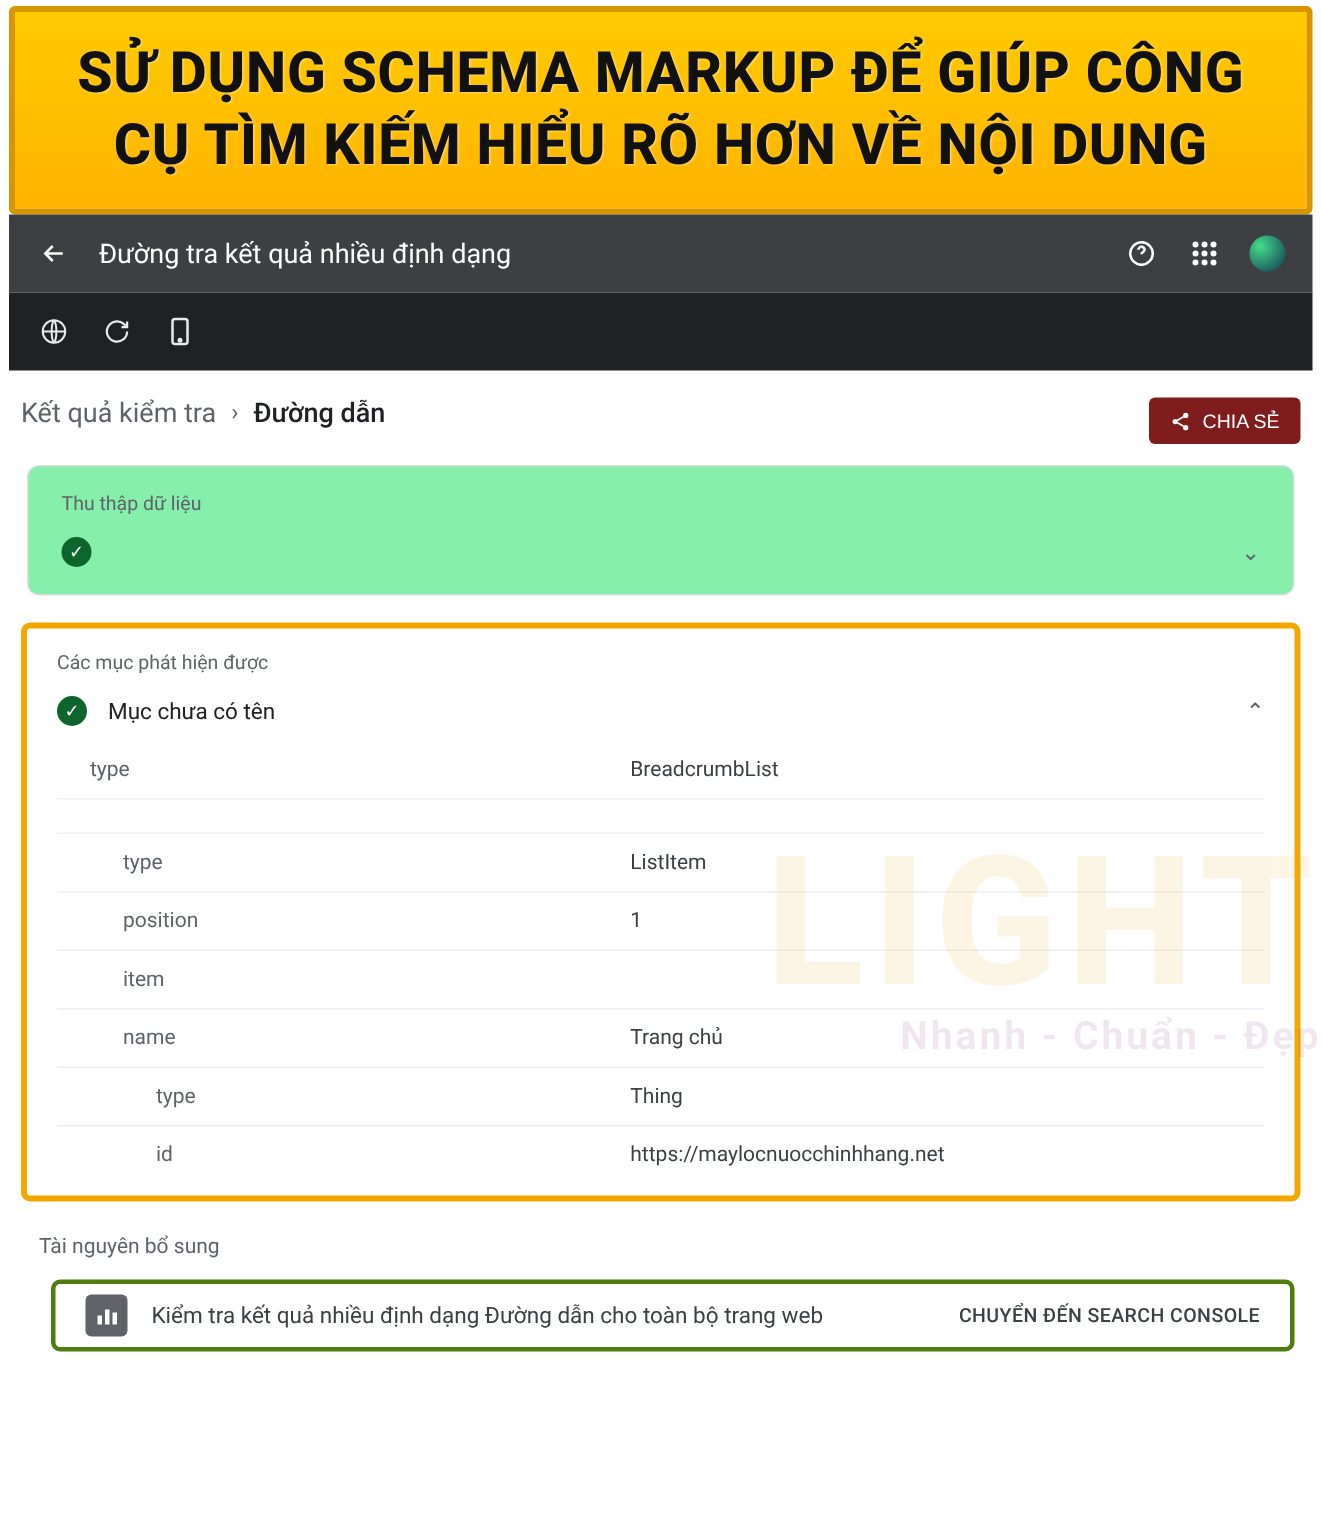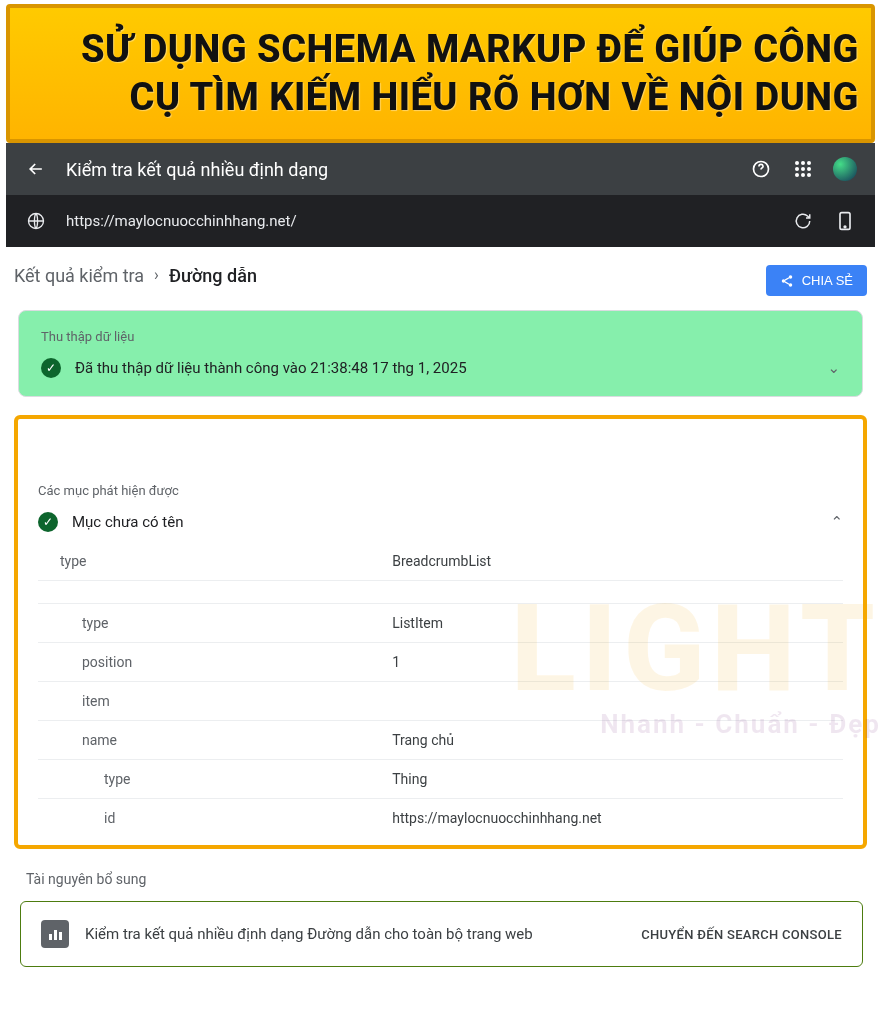--- a/index.html
+++ b/index.html
@@ -3,21 +3,21 @@
 <meta charset="utf-8">
 <style>
   * { box-sizing: border-box; margin: 0; padding: 0; }
   html, body { width: 881px; font-family: Roboto, Arial, sans-serif; background: #fff; color: #202124; }
   
   .banner {
     background: linear-gradient(#ffca00,#ffb400);
     border: 4px solid #d99500;
     border-radius: 4px;
     padding: 18px 12px;
-    text-align: right;
+    text-align: center;
     margin: 4px 6px 0 6px;
   }
   .banner h1 {
     font-size: 38px;
     font-weight: 800;
     color: #111;
     line-height: 1.25;
     letter-spacing: .5px;
     text-shadow: 1px 1px 1px rgba(255,255,255,.4);
   }
@@ -51,54 +51,54 @@
     display:flex;
     align-items:flex-start;
     padding: 18px 14px 14px 14px;
     gap: 10px;
   }
   .crumb1 { color:#5f6368; font-size:18px; }
   .crumb-sep { color:#5f6368; }
   .crumb2 { font-weight:500; font-size:18px; color:#202124; }
   .spacer { flex:1; }
   .share-btn {
-    background:#3b82f6; color:#fff; border:none;
+    background:#7f1d1d; color:#fff; border:none;
     border-radius:4px; padding:8px 14px; font-size:13px;
     font-weight:500; display:flex; align-items:center; gap:8px;
     cursor:pointer;
   }
   
   .content-area { position: relative; padding: 0 8px 20px 8px; }
   .chi-tiet { color:#5f6368; font-size:14px; padding: 10px 0 14px 56px; }
   .card {
     border:1px solid #dadce0; border-radius:8px; background:#86efac;
     margin: 0 10px 18px 10px;
   }
   .card-inner { padding: 18px 22px; }
   .section-label { color:#5f6368; font-size:13px; margin-bottom:14px; }
   .status-row { display:flex; align-items:center; gap:14px; font-size:15px; cursor:pointer; }
   .status-row .arrow { margin-left:auto; color:#5f6368; }
   .green-check {
     width:20px; height:20px; border-radius:50%; background:#0d652d;
     display:flex; align-items:center; justify-content:center; color:#fff; font-size:12px;
   }
   .highlight-card { border:4px solid #f5a700; border-radius:6px; margin: 0 6px 18px 6px; }
-  .highlight-inner { padding: 16px 20px 8px 20px; margin-top: 48px; }
+  .highlight-inner { padding: 16px 20px 8px 20px; }
   .schema-table { width:100%; font-size:14px; color:#5f6368; }
-  .schema-row { display:flex; border-top:1px solid #eceef0; padding:11px 0; }
+  .schema-row { display:flex; border-top:1px solid #eceef0; padding:11px 0;gap:28px; }
   .schema-row:first-child { border-top:none; }
   .schema-key { flex:0 0 44%; }
   .schema-val { flex:1; color:#3c4043; }
   .ind1 { padding-left: 22px; }
   .ind2 { padding-left: 44px; }
   .resources-label { color:#5f6368; font-size:14px; padding: 4px 0 14px 18px; }
   .sc-card {
-    border:1px solid #4d7c0f; border-radius:6px; background:#fff;
-    margin: 0 10px 20px 12px; display:flex; align-items:center; gap:16px;
-    padding: 18px 20px; cursor:pointer;
+    border:3px solid #4d7c0f; border-radius:6px; background:#fff;
+    margin: 0 10px 20px 26px; display:flex; align-items:center; gap:16px;
+    padding: 7px 20px; cursor:pointer;
   }
   .sc-card .sc-icon {
     width:28px; height:28px; background:#5f6368; border-radius:4px;
     display:flex; align-items:center; justify-content:center; color:#fff; font-size:11px;
     flex-shrink:0;
   }
   .sc-card .sc-text { flex:1; font-size:15px; color:#3c4043; }
   .sc-card .sc-cta { font-size:13px; font-weight:500; color:#3c4043; letter-spacing:.3px; }
   
   .watermark {
@@ -116,21 +116,21 @@
 <div class="banner">
   <h1>SỬ DỤNG SCHEMA MARKUP ĐỂ GIÚP CÔNG CỤ TÌM KIẾM HIỂU RÕ HƠN VỀ NỘI DUNG</h1>
 </div>
 
 <div class="appbar">
   <span class="icon-btn">
     <svg width="20" height="20" viewBox="0 0 24 24" fill="none" stroke="#fff" stroke-width="2">
         <path d="M19 12H5M11 18l-6-6 6-6"></path>
       </svg>
   </span>
-  <div class="title">Kiểm tra kết quả nhiều định dạng</div>
+  <div class="title">Đường tra kết quả nhiều định dạng</div>
   <span class="icon-btn">
     <svg width="20" height="20" viewBox="0 0 24 24" fill="none" stroke="#fff" stroke-width="2">
         <circle cx="12" cy="12" r="9"></circle>
         <path d="M9.5 9a2.5 2.5 0 015 0c0 1.5-2.5 2-2.5 3.5M12 17h.01"></path>
       </svg>
   </span>
   <span class="icon-btn">
     <svg width="18" height="18" viewBox="0 0 18 18" fill="#fff">
         <circle cx="3" cy="3" r="2"></circle>
         <circle cx="9" cy="3" r="2"></circle>
@@ -146,21 +146,20 @@
   <span class="avatar"></span>
 </div>
 
 <div class="urlbar">
   <span class="icon-btn">
     <svg width="20" height="20" viewBox="0 0 24 24" fill="none" stroke="#e8eaed" stroke-width="1.6">
         <circle cx="12" cy="12" r="9"></circle>
         <path d="M3 12h18M12 3c2.5 3 2.5 15 0 18M12 3c-2.5 3-2.5 15 0 18"></path>
       </svg>
   </span>
-  <div class="url">https://maylocnuocchinhhang.net/</div>
   <span class="icon-btn">
     <svg width="18" height="18" viewBox="0 0 24 24" fill="none" stroke="#e8eaed" stroke-width="2">
         <path d="M21 12a9 9 0 11-3-6.7L21 8M21 3v5h-5"></path>
       </svg>
   </span>
   <span class="icon-btn">
     <svg width="16" height="20" viewBox="0 0 16 24" fill="none" stroke="#e8eaed" stroke-width="2">
         <rect x="2" y="2" width="12" height="20" rx="2"></rect>
         <circle cx="8" cy="19" r="1" fill="#e8eaed"></circle>
       </svg>
@@ -189,21 +188,20 @@
     <div class="wm-big">LIGHT</div>
     <div class="wm-sub">Nhanh - Chuẩn - Đẹp</div>
   </div>
 
 
   <div class="card">
     <div class="card-inner">
       <div class="section-label">Thu thập dữ liệu</div>
       <div class="status-row">
         <span class="green-check">✓</span>
-        <span>Đã thu thập dữ liệu thành công vào 21:38:48 17 thg 1, 2025</span>
         <span class="arrow">⌄</span>
       </div>
     </div>
   </div>
 
   <div class="highlight-card">
     <div class="highlight-inner">
       <div class="section-label">Các mục phát hiện được</div>
       <div class="status-row" style="margin-bottom:10px">
         <span class="green-check">✓</span>

